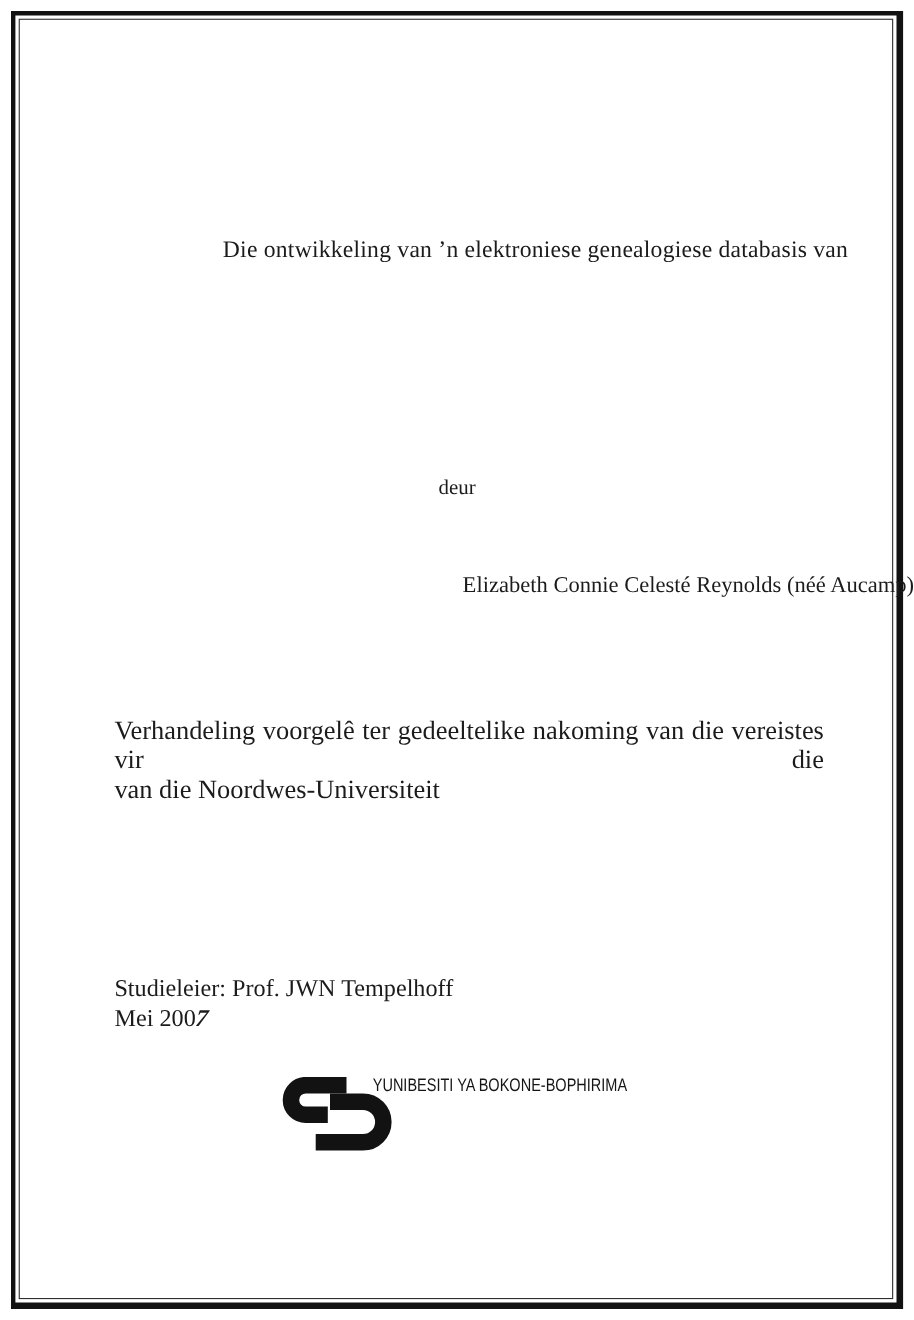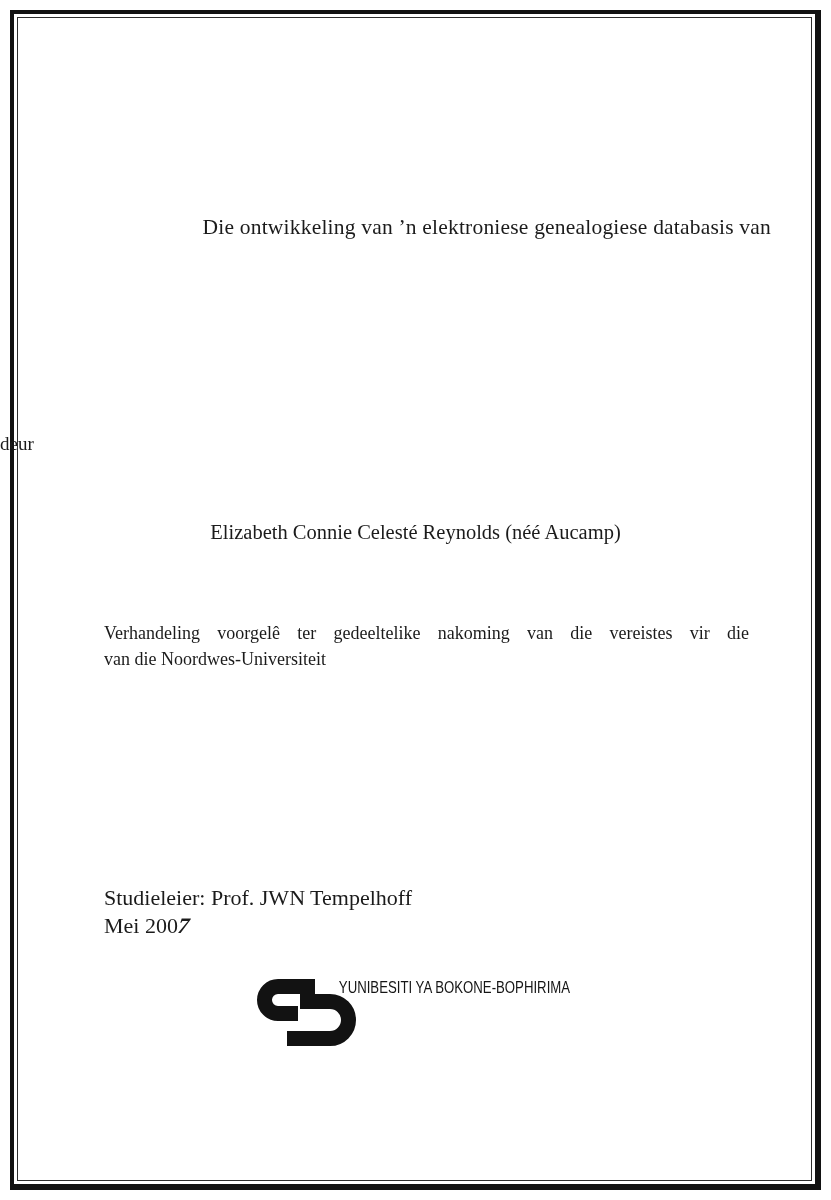--- a/index.html
+++ b/index.html
@@ -28,30 +28,31 @@
     border:1.5px solid #2e2e2e;
   }
   .title-block{
     position:absolute;left:60px;right:60px;top:206px;
     text-align:right;
     font-size:21.5px;line-height:43px;
     letter-spacing:.2px;
   }
   .byline{
     position:absolute;left:0;right:0;top:430px;
+    text-align:center;
     font-size:19px;line-height:28px;
   }
   .author{
     position:absolute;left:0;right:0;top:517px;
-    text-align:center;
+    text-align:right;
     font-size:20.5px;line-height:30px;
   }
   .submission{
-    position:absolute;left:104px;top:620px;width:645px;
-    font-size:18px;line-height:26.4px;
+    position:absolute;left:104px;top:652px;width:645px;
+    font-size:24px;line-height:26.4px;
   }
   .submission .just{
     text-align:justify;
     text-align-last:justify;
   }
   .submission .degree{font-style:italic;}
   .supervisor-block{
     position:absolute;left:104px;top:884px;
     font-size:22px;line-height:27.5px;
   }

